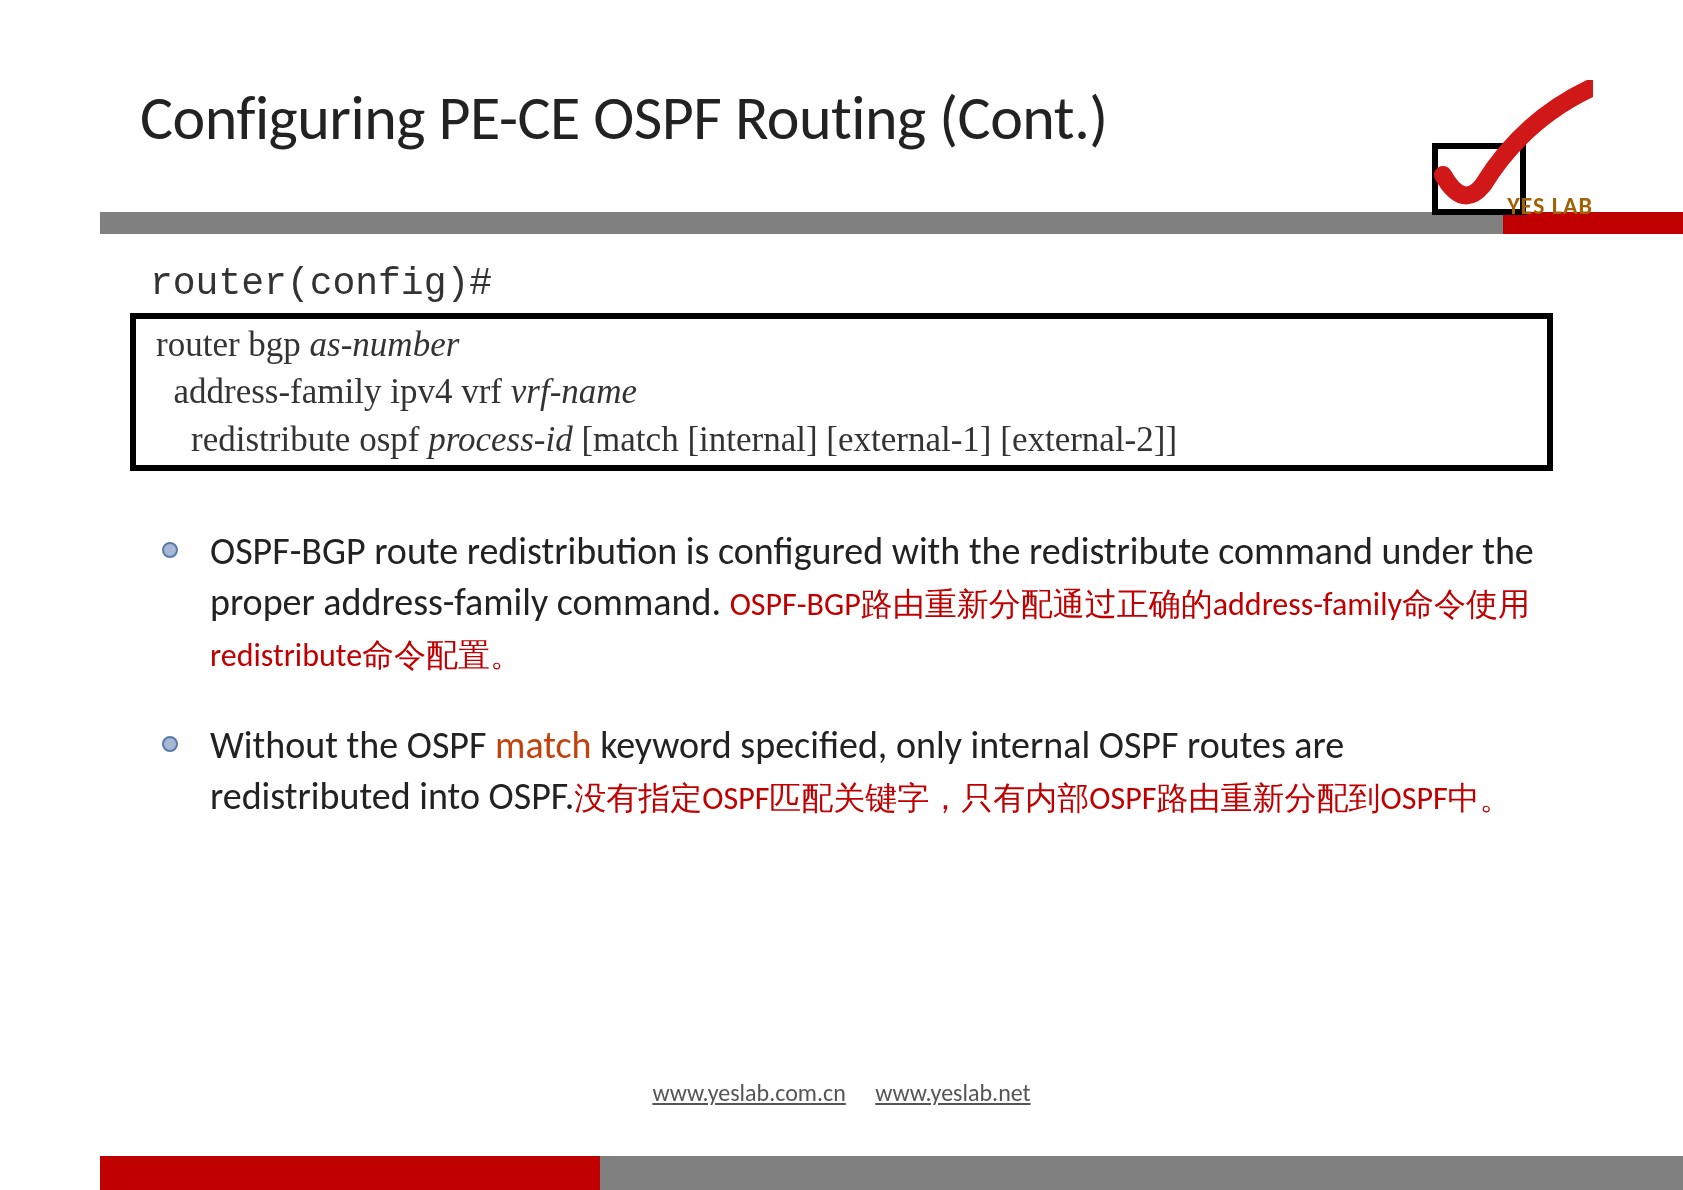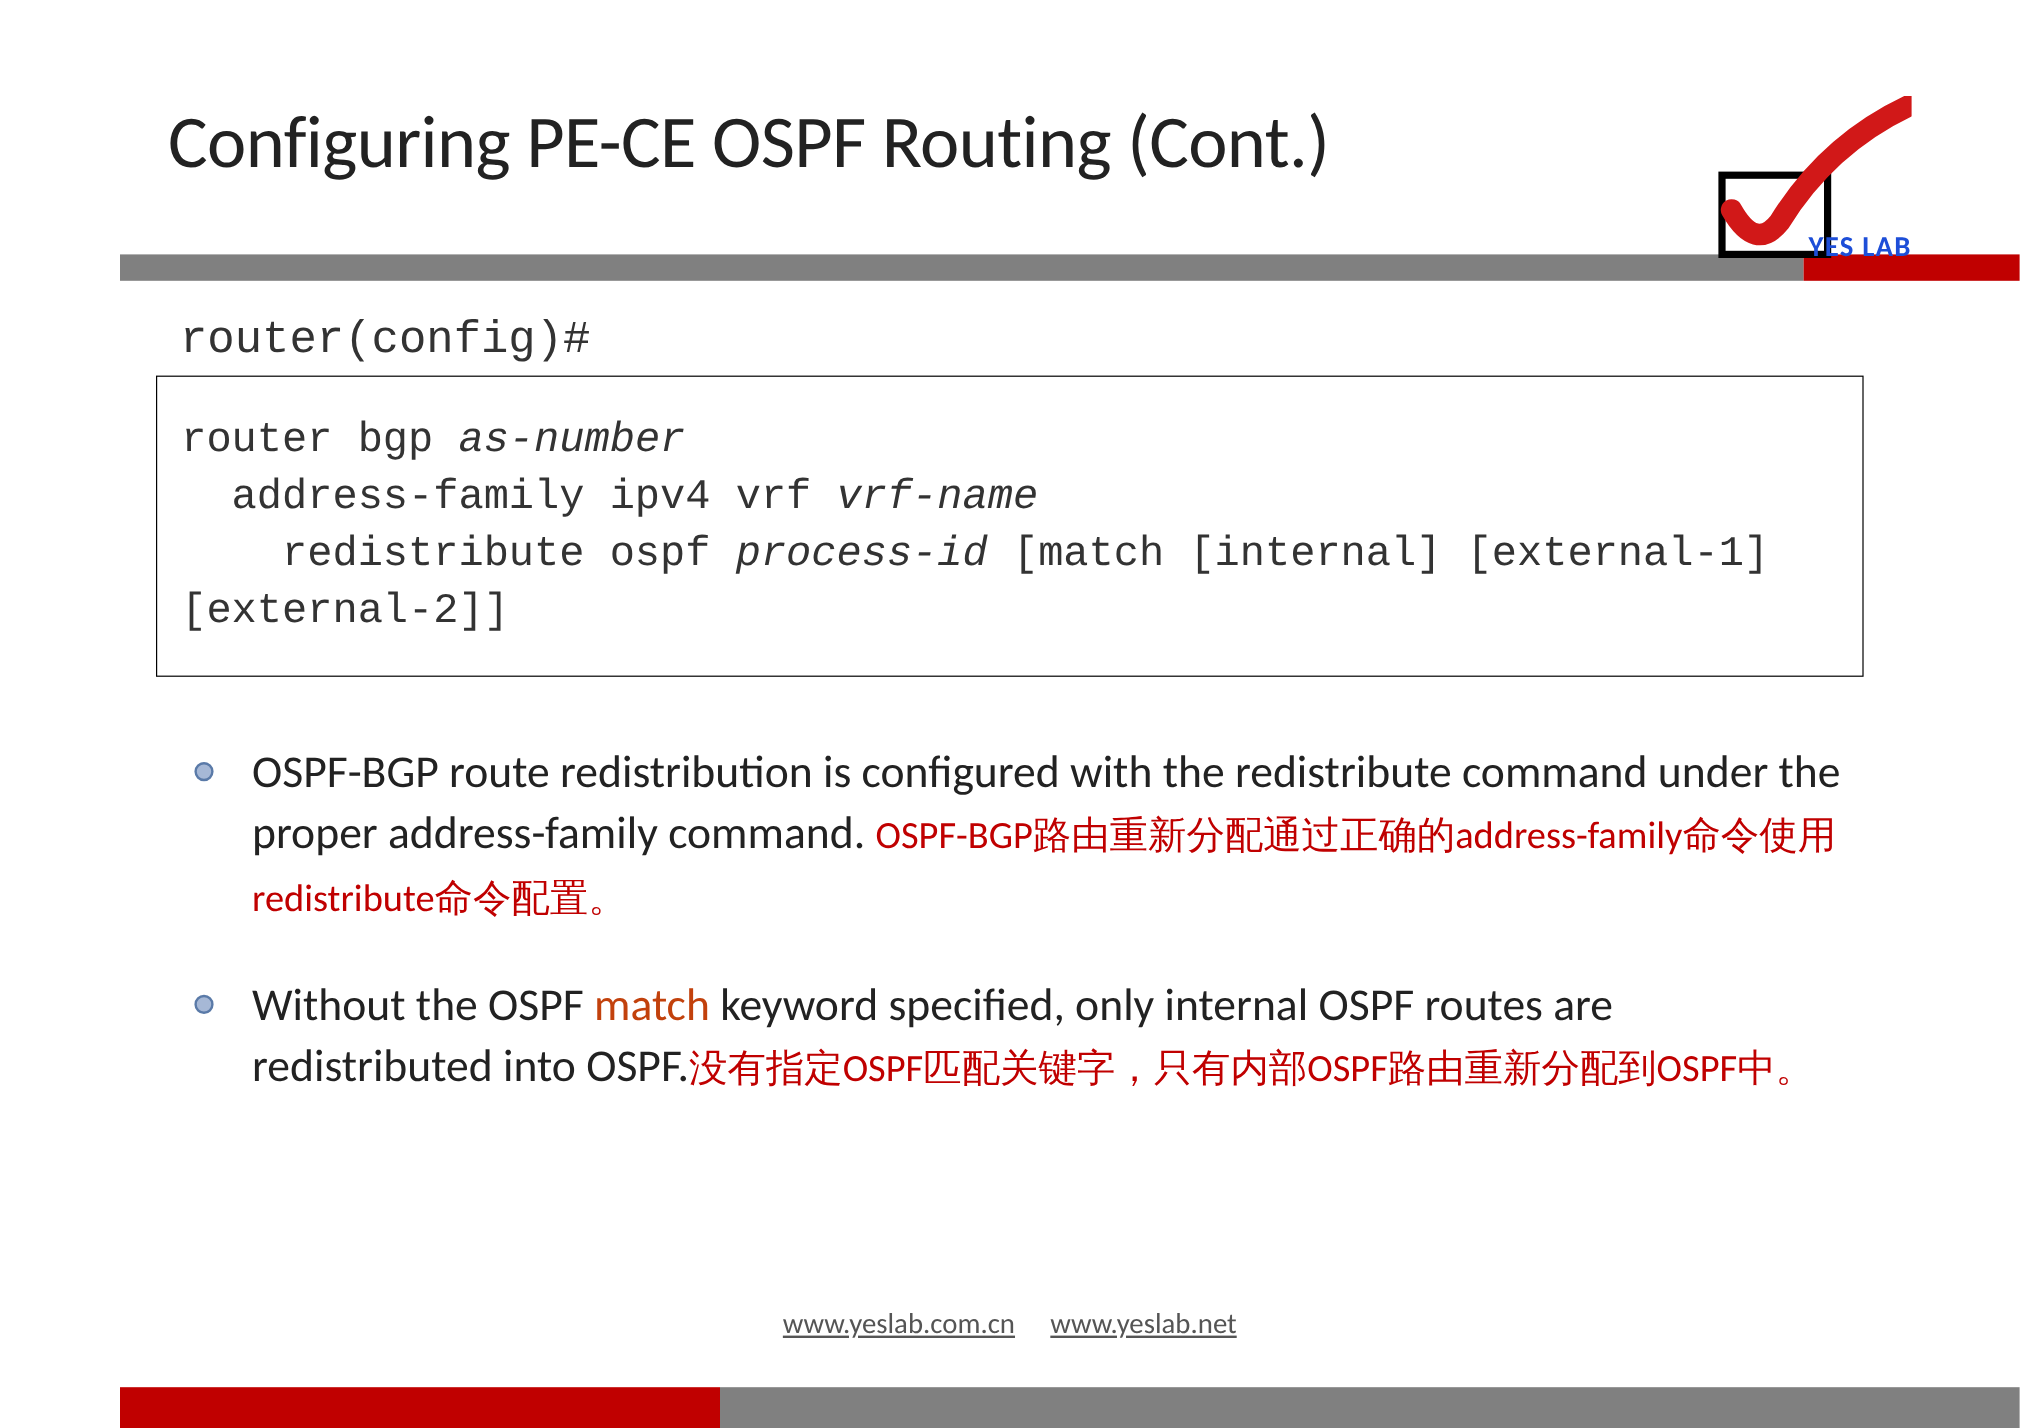--- a/index.html
+++ b/index.html
@@ -32,21 +32,21 @@
   right: 90px;
   width: 170px;
   height: 140px;
 }
 .logo-text {
   position: absolute;
   bottom: 0;
   right: 0;
   font-size: 24px;
   font-weight: 800;
-  color: #1d4ed8;
+  color: #a16207;
   letter-spacing: 1px;
 }
 .title-bar {
   display: flex;
   margin-top: 36px;
   height: 22px;
 }
 .title-bar .gray {
   flex: 1;
   background: #808080;
@@ -57,23 +57,23 @@
   background: #c00000;
 }
 .prompt {
   font-family: "Courier New", monospace;
   font-size: 38px;
   color: #333;
   margin: 28px 0 8px 150px;
 }
 .code-box {
   margin: 0 130px 0 130px;
-  border: 1px solid #000000;
-  padding: 30px 20px;
-  font-family: Liberation Mono, monospace;
+  border: 6px solid #000000;
+  padding: 2px 20px;
+  font-family: Liberation Serif, serif;
   font-size: 35px;
   color: #333;
   line-height: 1.35;
 }
 .code-box .italic { font-style: italic; }
 .content {
   margin: 55px 140px 16px 160px;
 }
 .bullet-item {
   position: relative;
@@ -90,21 +90,21 @@
   width: 16px;
   height: 16px;
   background: #a6b8d6;
   border: 2px solid #5a7aa8;
   border-radius: 50%;
 }
 .red-text { color: #c00000; font-size: 32px; }
 .purple-text { color: #c2410c; }
 .footer-links {
   position: absolute;
-  bottom: 72px;
+  bottom: 83px;
   left: 0;
   width: 100%;
   text-align: center;
   font-size: 24px;
 }
 .footer-links a {
   color: #555;
   text-decoration: underline;
   margin: 0 12px;
 }

